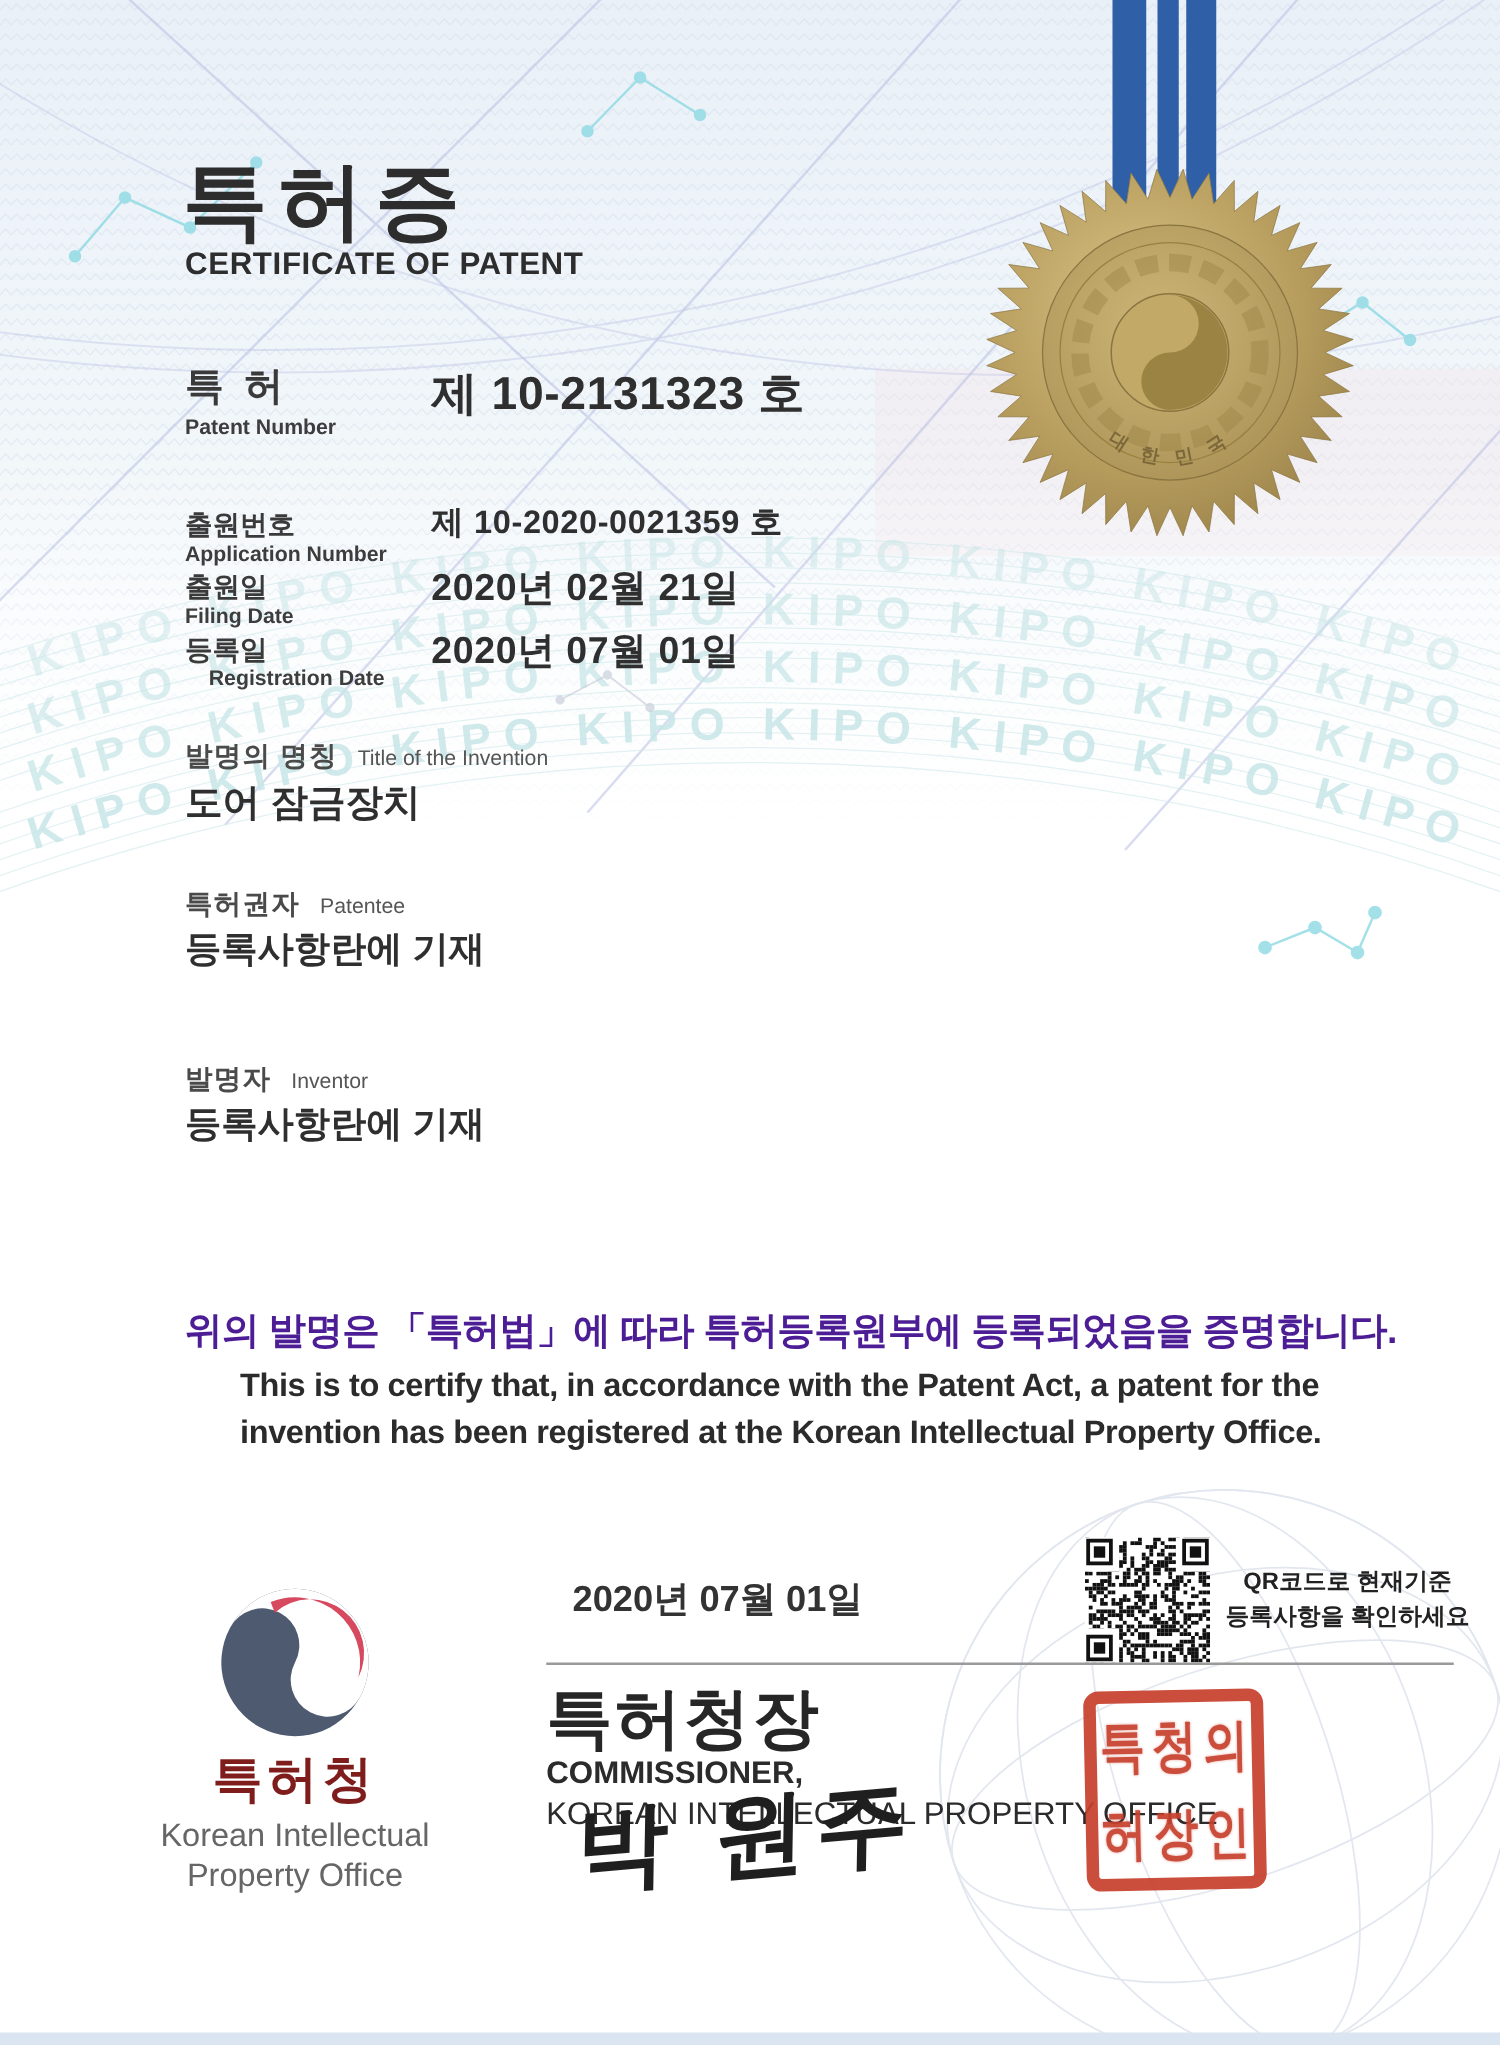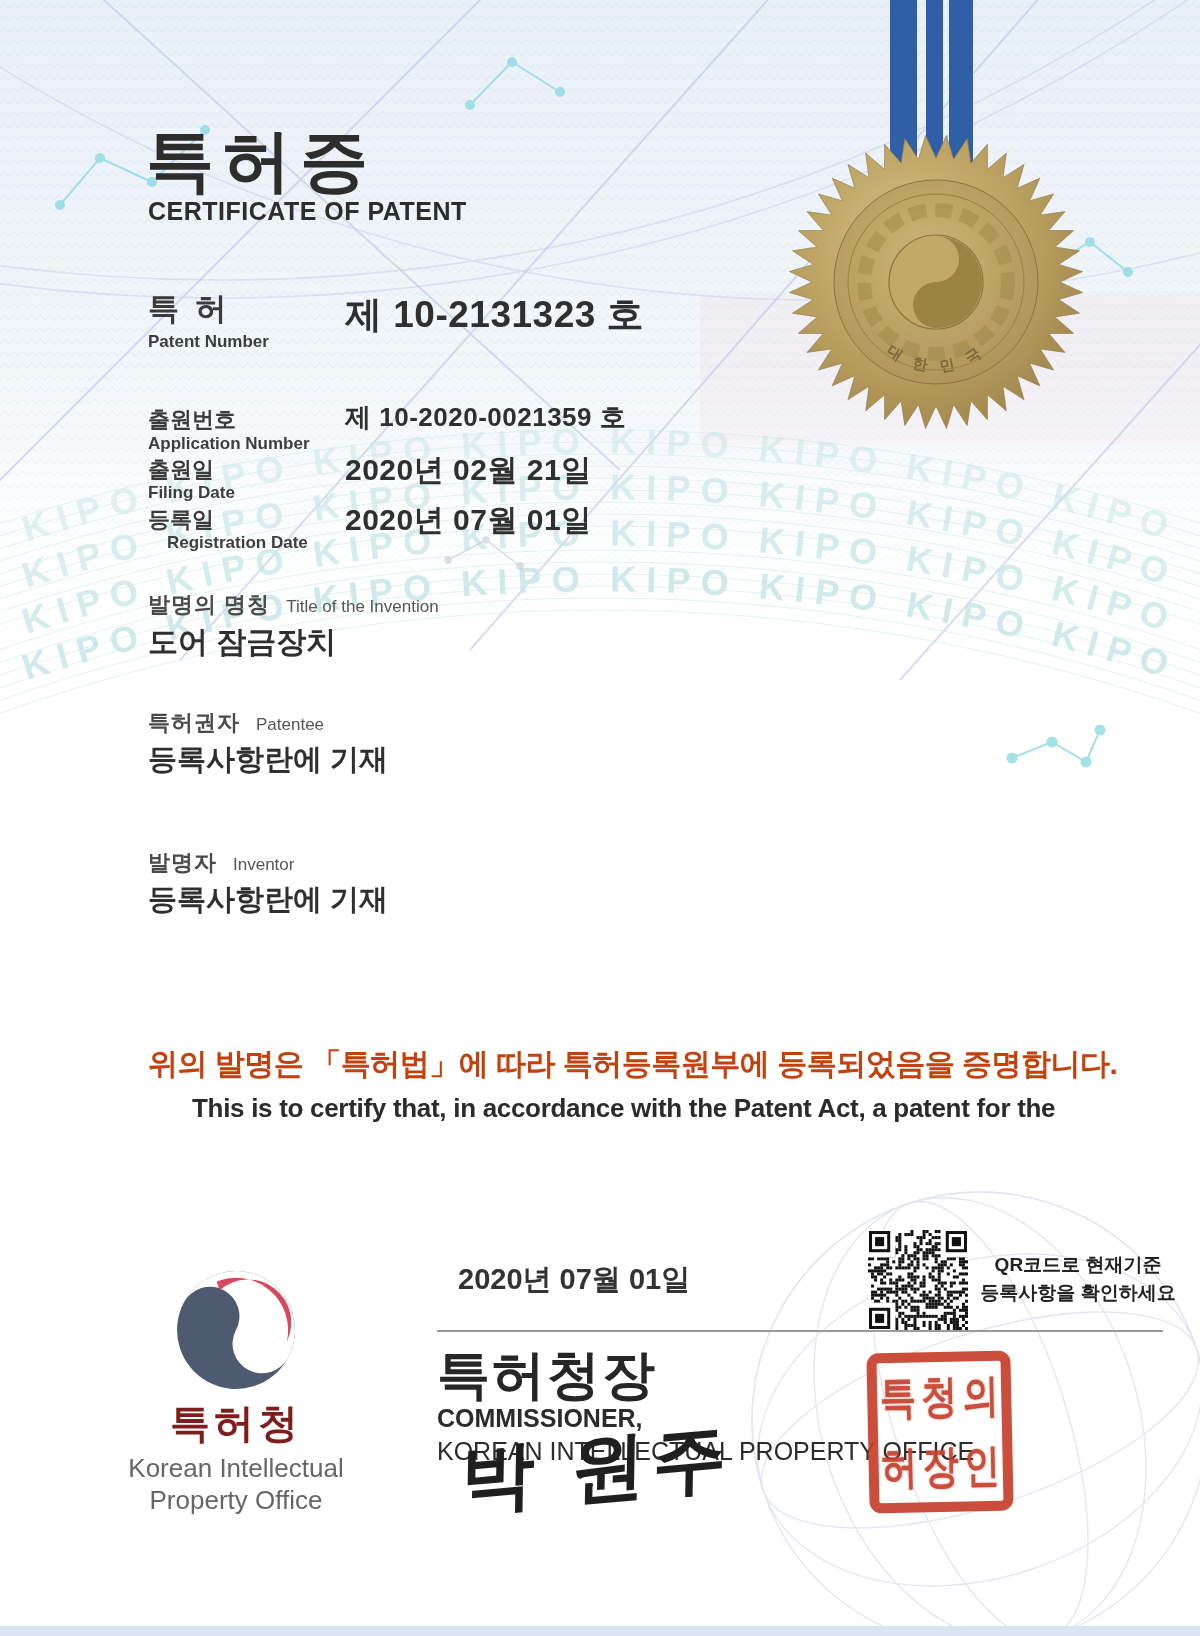--- a/index.html
+++ b/index.html
@@ -18,21 +18,21 @@
   .doc-subtitle{left:148px;top:197px;font-size:25px;font-weight:700;letter-spacing:.5px;color:#2d2d2d;}
   
   .k-label{left:148px;font-weight:700;color:#3a3a3a;}
   .e-label{left:148px;font-size:17px;font-weight:700;color:#3d3d3d;}
   .f-value{left:345px;font-weight:700;color:#2f2f2f;letter-spacing:.5px;}
   .inline-label{left:148px;display:flex;align-items:baseline;gap:16px;}
   .inline-label .ko{font-size:22px;font-weight:600;color:#4a4a4a;letter-spacing:1px;}
   .inline-label .en{font-size:17px;font-weight:500;color:#555;}
   .big-value{left:148px;font-weight:700;color:#2f2f2f;}
   
-  .stmt-ko{left:148px;top:1044px;font-size:30px;font-weight:800;color:#c2410c;letter-spacing:-0.5px;}
+  .stmt-ko{left:148px;top:1044px;font-size:30px;font-weight:800;color:#4c1d95;letter-spacing:-0.5px;}
   .stmt-en{left:148px;top:1090px;font-size:26px;font-weight:700;color:#2b2b2b;line-height:37px;letter-spacing:-0.3px;margin-left:44px;}
   
   .issue-date{left:458px;top:1260px;font-size:29px;font-weight:600;color:#333;}
   .rule{left:437px;top:1330px;width:726px;height:2px;background:#9a9a9a;}
   .comm-ko{left:437px;top:1340px;font-size:53px;font-weight:800;color:#262626;letter-spacing:2px;}
   .comm-en1{left:437px;top:1404px;font-size:25px;font-weight:800;color:#2b2b2b;}
   .comm-en2{left:437px;top:1437px;font-size:25px;font-weight:400;color:#2b2b2b;}
   .qr-caption{font-size:19px;font-weight:700;color:#222;text-align:center;width:220px;}
   
   .seal{
@@ -221,20 +221,21 @@
 
   <div class="abs inline-label" style="top:848px;">
     <span class="ko">발명자</span>
     <span class="en">Inventor</span>
   </div>
   <div class="abs big-value" style="top:880px;font-size:29px;">등록사항란에 기재</div>
 
   <div class="abs stmt-ko">위의 발명은 「특허법」에 따라 특허등록원부에 등록되었음을 증명합니다.</div>
   <div class="abs stmt-en">
     <div>This is to certify that, in accordance with the Patent Act, a patent for the</div>
+    <div>invention has been registered at the Korean Intellectual Property Office.</div>
   </div>
 
   <div class="abs issue-date">2020년 07월 01일</div>
 
   <div class="abs qr">
     <svg width="100" height="100" viewBox="0 0 99 99">
       <rect x="0" y="0" width="99" height="99" fill="#ffffff"></rect>
       <g fill="#111">
           <rect x="0" y="0" width="3" height="3"></rect>
           <rect x="42" y="0" width="3" height="3"></rect>

